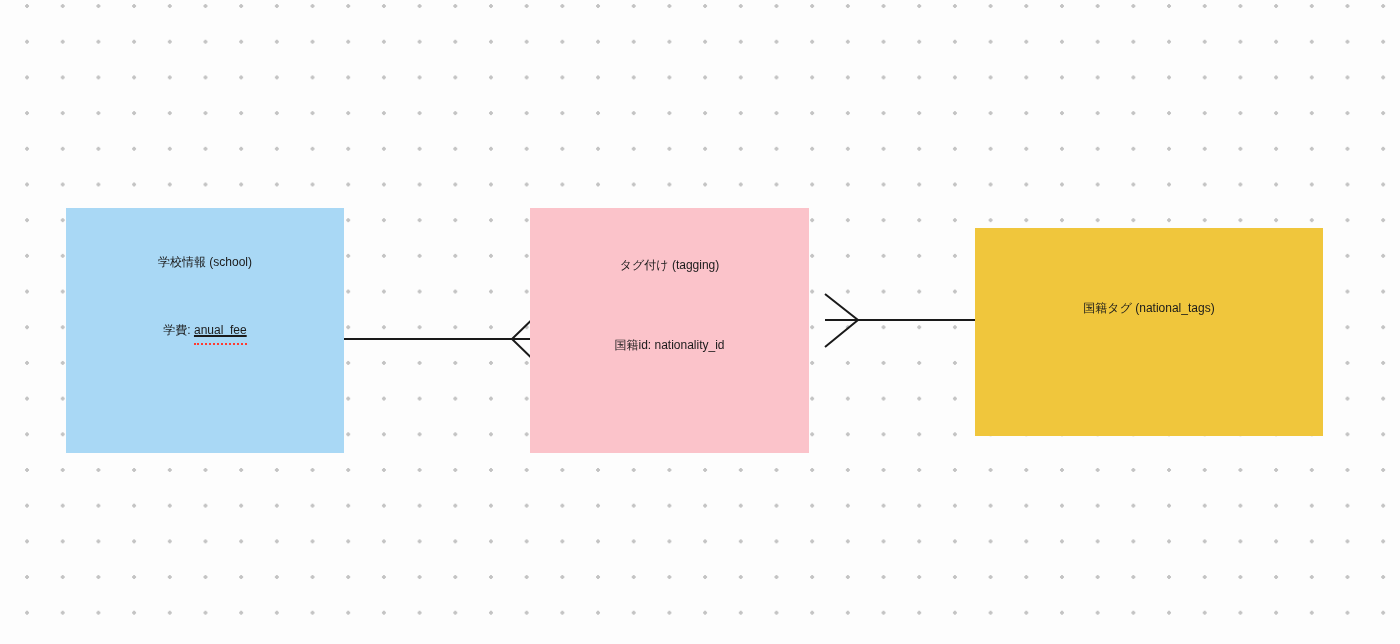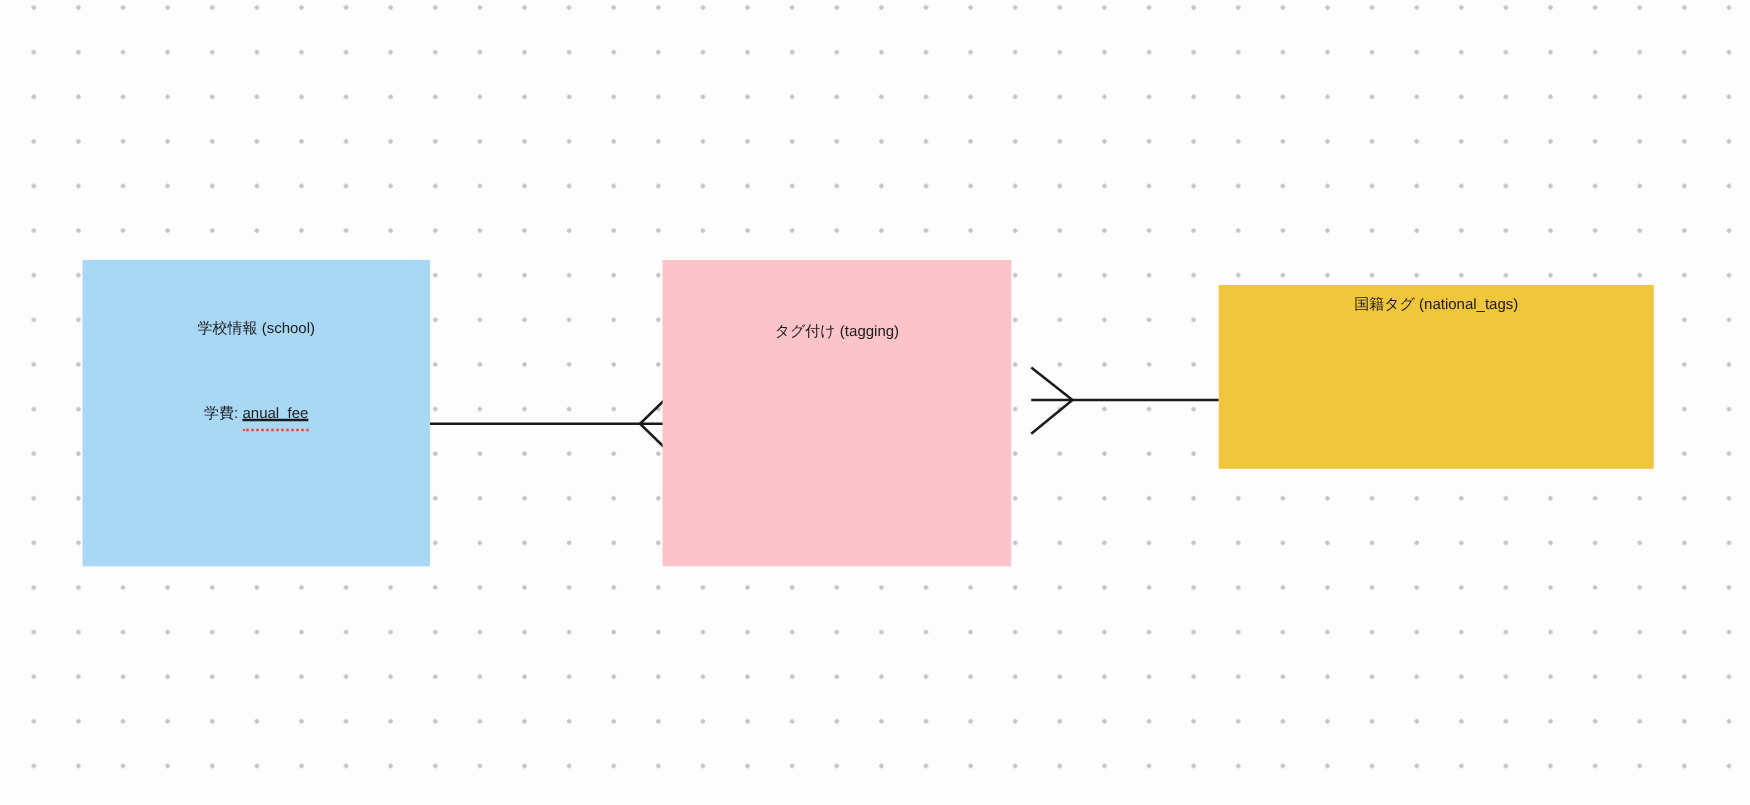--- a/index.html
+++ b/index.html
@@ -59,21 +59,22 @@
     top: 208px;
     width: 279px;
     height: 245px;
     padding-top: 42px;
   }
   .entity-tagging .title-gap { height: 50px; }
   .entity-national-tags {
     left: 975px;
     top: 228px;
     width: 348px;
-    height: 147px;
+    height: 208px;
+    padding-top: 65px;
   }
   .entity-national-tags .title-gap { height: 15px; }
   .misspelled {
     display: inline-block;
     text-decoration: underline;
     text-decoration-thickness: 1.5px;
     border-bottom: 2px dotted #ff3b30;
     padding-bottom: 1px;
     line-height: 24px;
   }
@@ -96,20 +97,21 @@
 
   <div class="entity entity-school" style="background-color: rgb(169, 216, 245);">
     <div class="title">学校情報 (school)</div>
     <div class="title-gap"></div>
     <div class="attr"><span>学費: </span><span class="misspelled" style="border-bottom-color: rgb(255, 59, 48);">anual_fee</span></div>
   </div>
 
   <div class="entity entity-tagging" style="background-color: rgb(251, 195, 202);">
     <div class="title">タグ付け (tagging)</div>
     <div class="title-gap"></div>
+    <div class="attr">国籍id: nationality_id</div>
   </div>
 
   <div class="entity entity-national-tags" style="background-color: rgb(240, 198, 60);">
     <div class="title">国籍タグ (national_tags)</div>
     <div class="title-gap"></div>
   </div>
 
 </div>
 
 </body></html>

